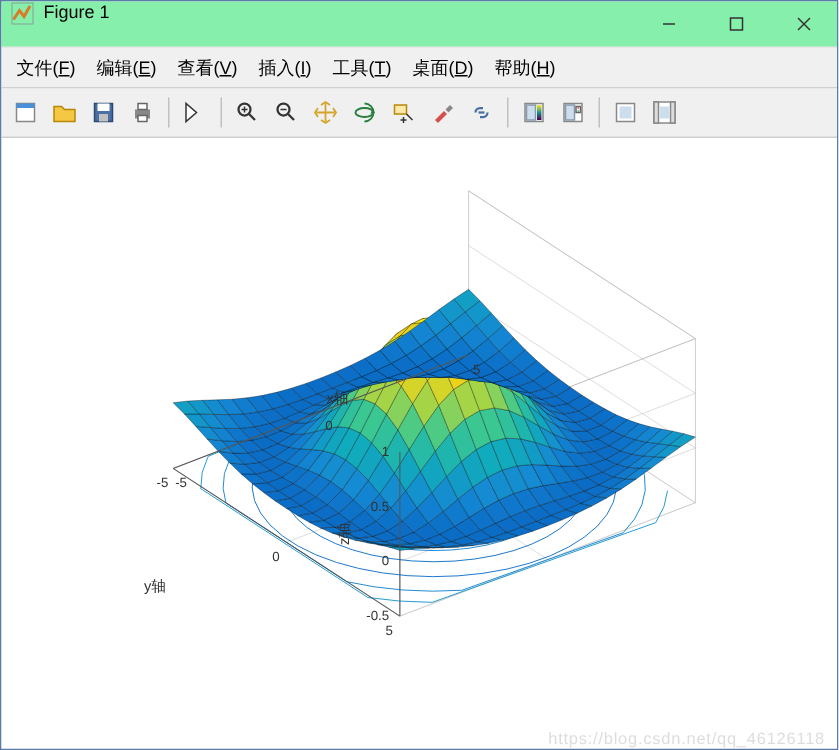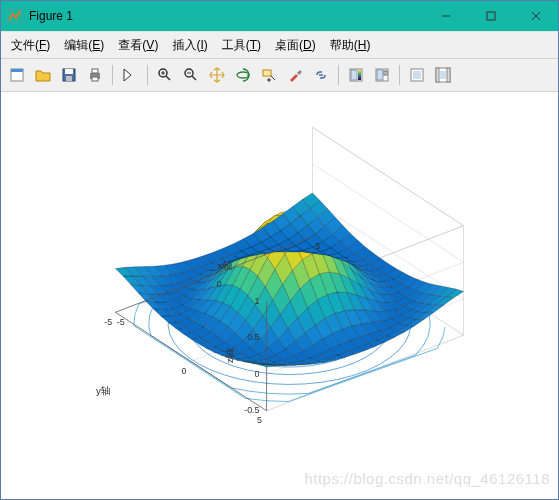--- a/index.html
+++ b/index.html
@@ -1,32 +1,32 @@
 <!DOCTYPE html>
 <html><head>
 <meta charset="utf-8">
 <style>
   html,body{margin:0;padding:0;font-family:"Microsoft YaHei","Segoe UI",Arial,sans-serif;font-size:12px;background:#fff;color:#000}
   .window{width:559px;height:500px;border:1px solid #5a7ba8;box-sizing:border-box;display:flex;flex-direction:column;background:#fff}
-  .titlebar{height:30px;display:flex;align-items:center;padding:0 0 0 6px;background:#14b8a6;border-bottom:1px solid #e5e5e5}
+  .titlebar{height:30px;display:flex;align-items:flex-start;padding:0 0 0 6px;background:#86efac;border-bottom:1px solid #e5e5e5}
   .titlebar .app-icon{width:16px;height:16px;margin-right:6px}
   .titlebar .title{flex:1;font-size:12px}
   .win-btn{width:45px;height:29px;display:flex;align-items:center;justify-content:center;color:#333}
   .menubar{height:22px;display:flex;align-items:flex-end;padding:2px 4px;gap:2px;background:#f0f0f0;border-bottom:1px solid #d0d0d0}
   .menu-item{padding:2px 6px;font-size:12px;cursor:default}
   .menu-item u{text-decoration:underline}
   .toolbar{height:28px;display:flex;align-items:center;padding:2px 4px;gap:2px;background:#f0f0f0;border-bottom:1px solid #d0d0d0}
   .tbtn{width:22px;height:22px;display:flex;align-items:center;justify-content:center;border:1px solid transparent;border-radius:2px}
   .tsep{width:1px;height:20px;background:#c0c0c0;margin:0 3px}
   .figure-area{flex:1;position:relative;background:#fff;overflow:hidden}
   .plot-container{position:absolute;left:50px;top:20px;right:30px;bottom:50px}
   svg.plot{width:100%;height:100%}
   .axis-label{font-size:11px;fill:#333}
   .tick-label{font-size:10px;fill:#333}
-  .watermark{position:absolute;right:8px;bottom:12px;font-size:15px;color:#ddd;letter-spacing:0.5px}
+  .watermark{position:absolute;right:8px;bottom:0;font-size:11px;color:#ddd;letter-spacing:0.5px}
 </style>
 </head>
 <body>
 
 <div class="window">
 
   <div class="titlebar">
     <span class="app-icon">
       <svg width="16" height="16" viewBox="0 0 16 16">
           <path d="M2 12 L6 6 L9 10 L13 3" stroke="#d97b29" stroke-width="2" fill="none"></path>

